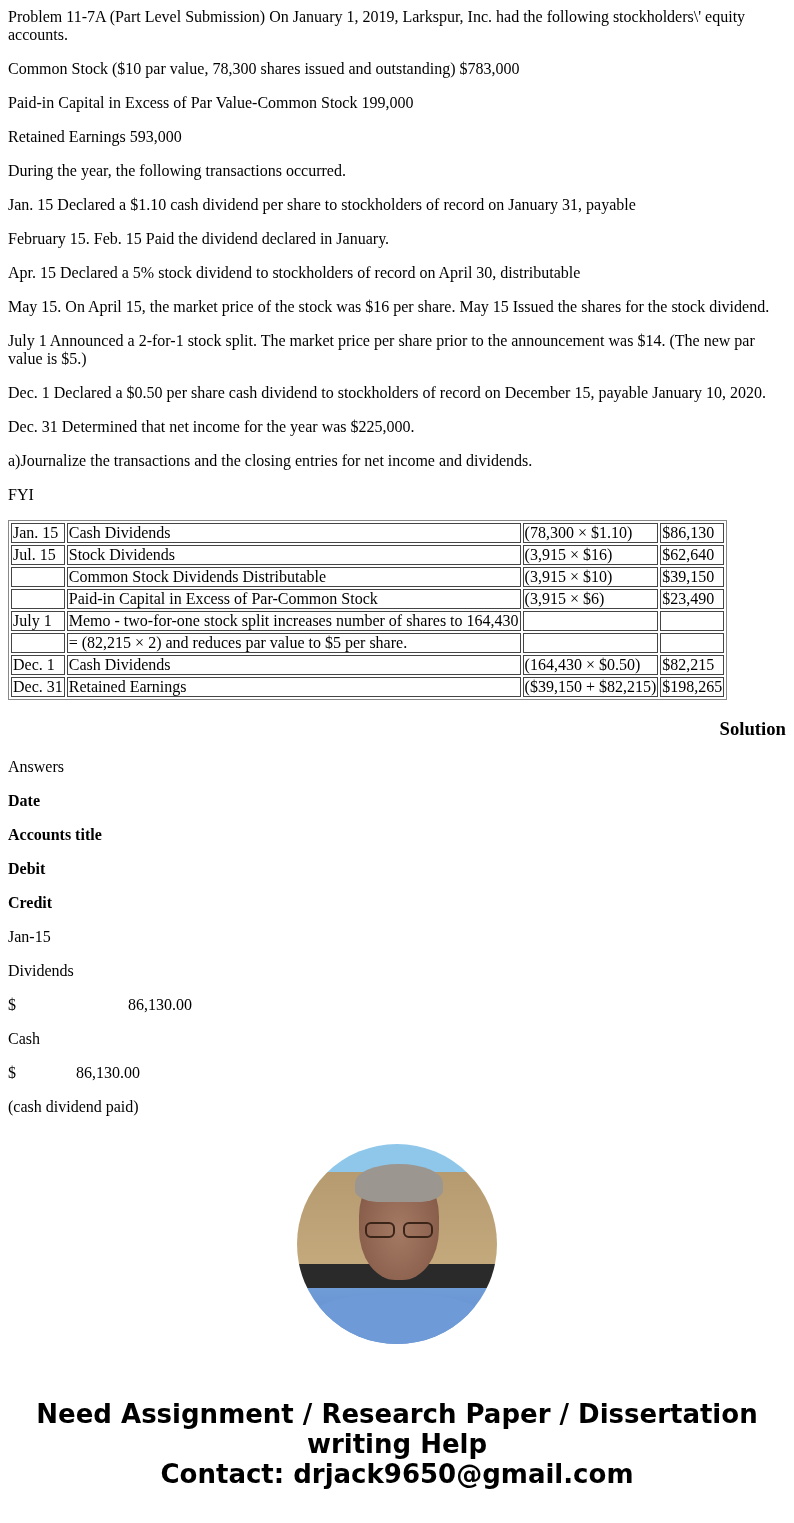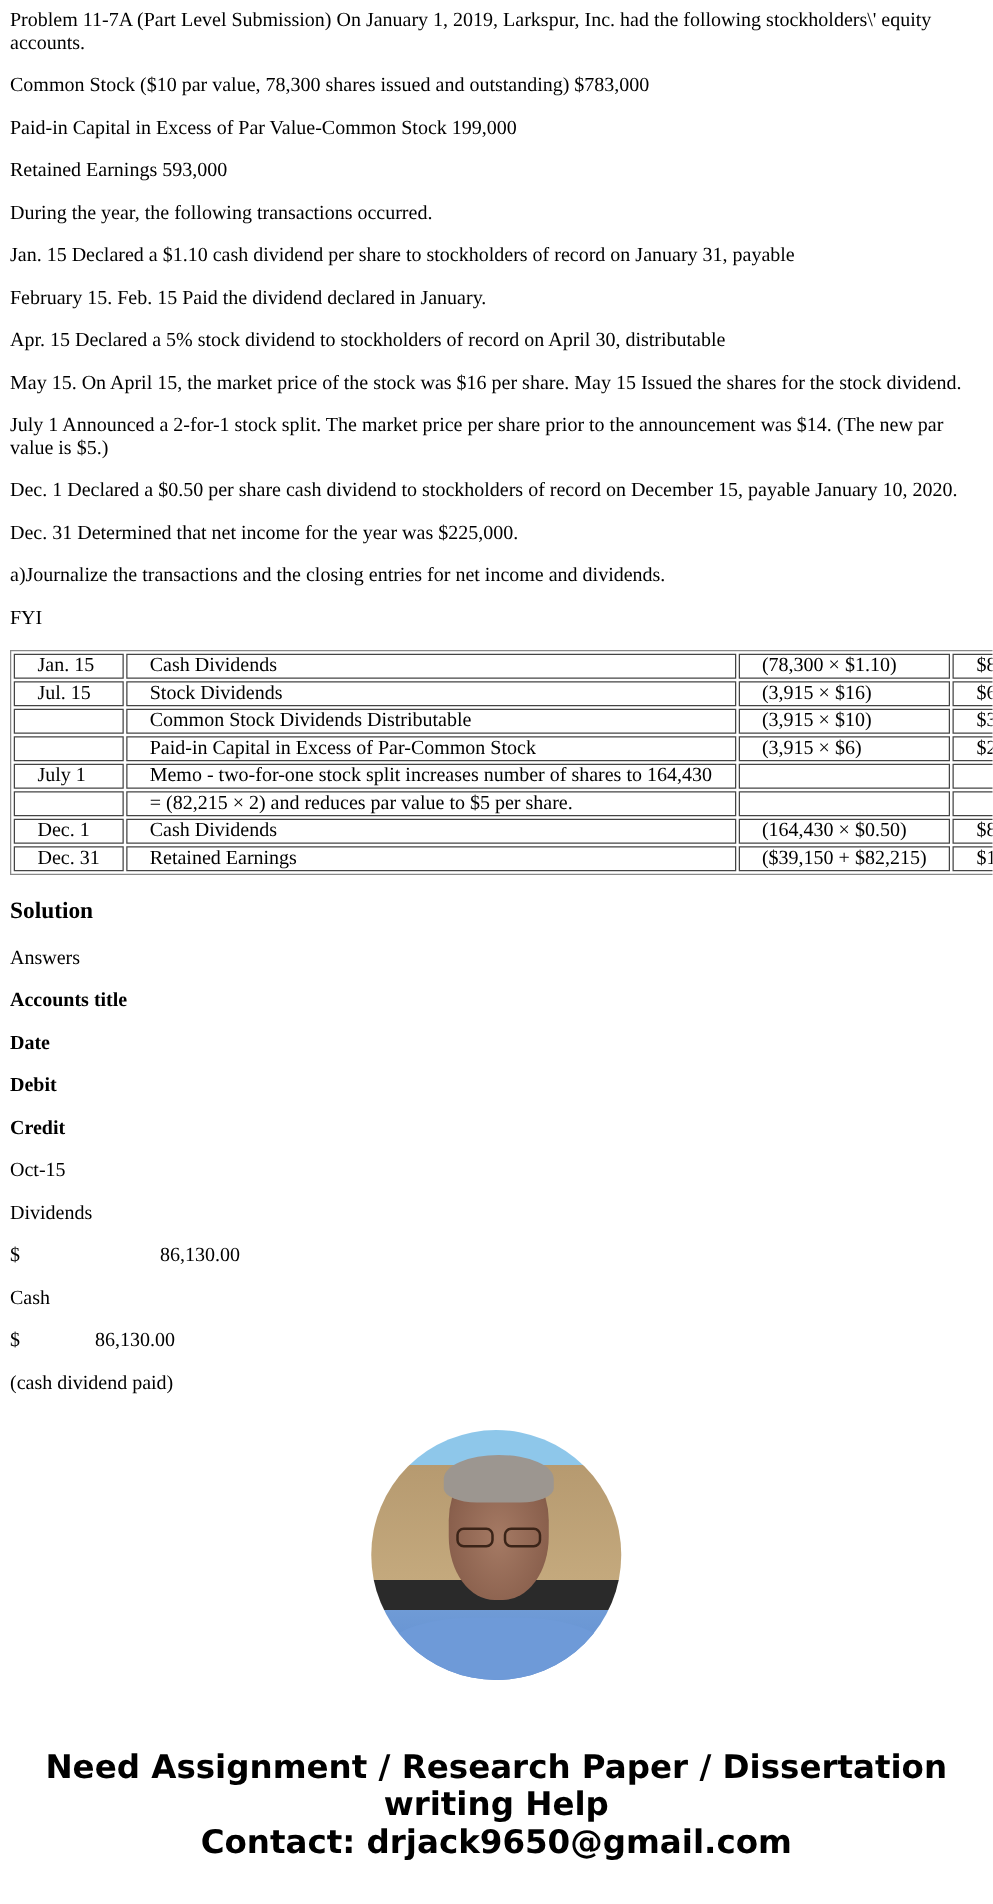--- a/index.html
+++ b/index.html
@@ -13,30 +13,31 @@
   .content { padding: 8px 8px 0 8px; }
   p { margin: 0 0 16px 0; }
   .fyi-table {
     border: 1px solid #888;
     border-collapse: separate;
     border-spacing: 2px;
     margin: 0 0 16px 0;
   }
   .fyi-table td {
     border: 1px solid #444;
-    padding: 0 18px;
+    padding: 0 1px;
     white-space: nowrap;
     height: 18px;
   }
   .fyi-table td.amt { font-weight: normal; }
   h3 {
     font-size: 18.7px;
     font-weight: bold;
     margin: 18px 0 18px 0;
     line-height: 22px;
+    text-align: right;
   }
   .bold { font-weight: bold; }
   .money { display: flex; }
   .money .cur { display: inline-block; }
   .avatar-wrap {
     width: 100%;
     display: flex;
     justify-content: center;
     margin-top: 28px;
   }
@@ -157,25 +158,25 @@
         <td>Dec. 31</td>
         <td>Retained Earnings</td>
         <td>($39,150 + $82,215)</td>
         <td class="amt">$198,265</td>
       </tr>
     </tbody>
   </table>
 
   <h3>Solution</h3>
   <p>Answers</p>
+  <p class="bold">Date</p>
   <p class="bold">Accounts title</p>
-  <p class="bold">Date</p>
   <p class="bold">Debit</p>
   <p class="bold">Credit</p>
-  <p>Oct-15</p>
+  <p>Jan-15</p>
   <p>Dividends</p>
   <p class="money">
     <span class="cur" style="width:120px">$</span>
     <span>86,130.00</span>
   </p>
   <p>Cash</p>
   <p class="money">
     <span class="cur" style="width:68px">$</span>
     <span>86,130.00</span>
   </p>

